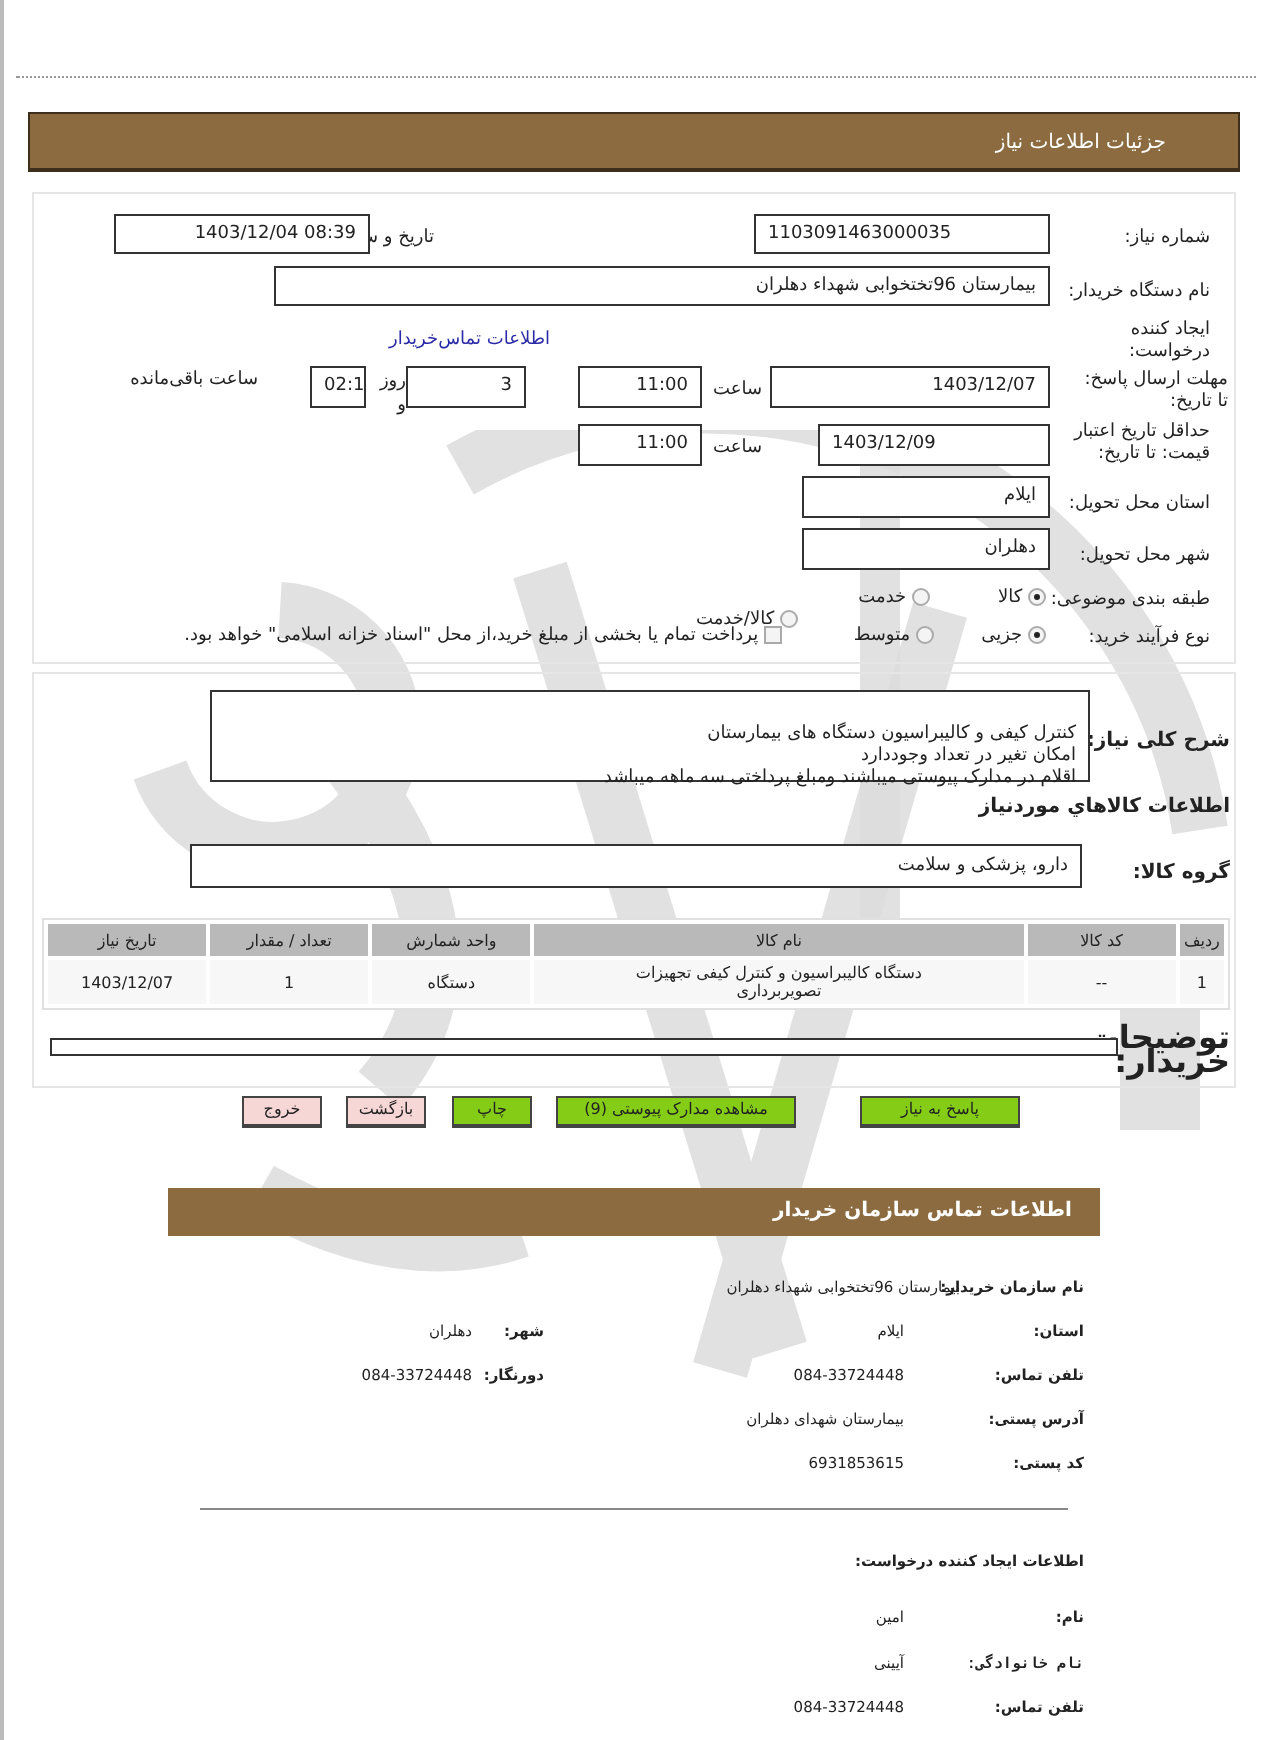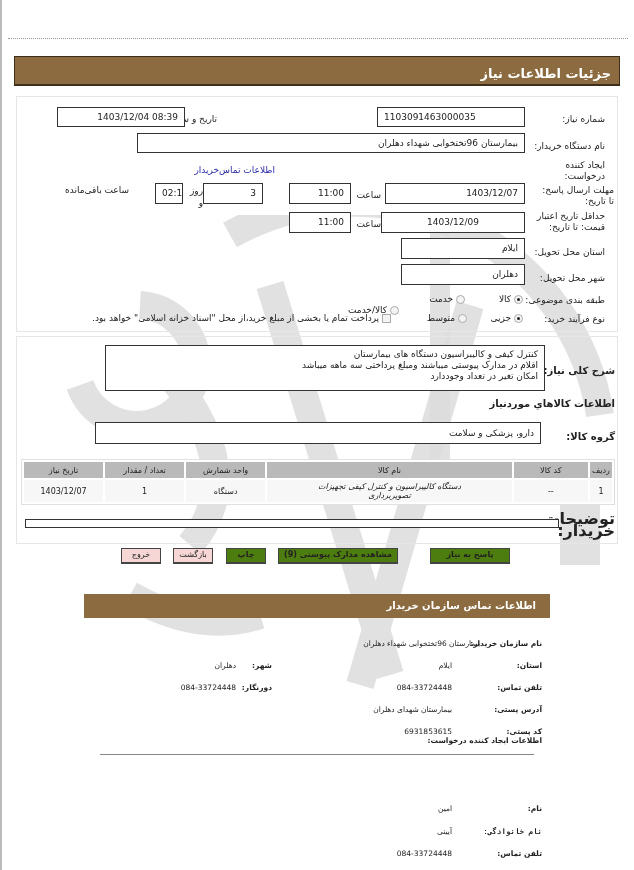--- a/index.html
+++ b/index.html
@@ -2,37 +2,37 @@
 <html lang="fa" dir="rtl"><head>
 <meta charset="utf-8">
 <style>
   * { box-sizing: border-box; margin: 0; padding: 0; }
   html, body { width: 634px; height: 870px; overflow: hidden; background: #fff; }
   body { font-family: "DejaVu Sans", sans-serif; font-size: 9px; color: #222; position: relative; direction: rtl; }
   .left-edge { position: absolute; left: 0; top: 0; width: 2px; height: 870px; background: #bbb; }
   .top-dots { position: absolute; left: 8px; right: 6px; top: 38px; border-top: 1px dotted #999; }
   .watermark { position: absolute; left: 0; top: 215px; width: 634px; height: 655px; pointer-events: none; z-index: 0; }
   .header-bar { position: absolute; left: 14px; top: 56px; width: 606px; height: 30px; background: #8b6b3f; border: 1px solid #3d2f1c; border-bottom-width: 2px; }
-  .header-bar span { position: absolute; right: 8px; top: 9px; color: #fff; font-size: 13px; font-weight: bold; }
+  .header-bar span { position: absolute; right: 36px; top: 9px; color: #fff; font-size: 10px; font-weight: normal; }
   .panel { position: absolute; left: 16px; width: 602px; border: 1px solid #e6e6e6; z-index: 1; }
   .lbl { position: absolute; font-size: 9px; color: #222; line-height: 11px; white-space: nowrap; }
   .box { position: absolute; border: 1px solid #333; background: #fff; font-size: 9px; line-height: 18px; padding: 0 6px; text-align: left; white-space: nowrap; overflow: hidden; direction: ltr; }
   .box.rtl { direction: rtl; text-align: right; }
   .link { position: absolute; color: #2a2aa8; font-size: 9px; }
   .radio { display: inline-block; width: 9px; height: 9px; border-radius: 50%; border: 1px solid #aaa; background: #f4f4f4; vertical-align: middle; position: relative; }
   .radio.on::after { content: ""; position: absolute; left: 2px; top: 2px; width: 3px; height: 3px; border-radius: 50%; background: #222; }
   .check { display: inline-block; width: 9px; height: 9px; border: 1px solid #aaa; background: #f4f4f4; vertical-align: middle; }
   .opt { position: absolute; font-size: 9px; white-space: nowrap; }
   .bold { font-weight: bold; }
-  .desc-box { position: absolute; border: 1px solid #333; background: #fff; font-size: 9px; line-height: 11px; padding: 3px 6px; text-align: right; }
+  .desc-box { position: absolute; border: 1px solid #333; background: #fff; font-size: 9px; line-height: 11px; padding: 16px 6px; text-align: right; }
   table.items { position: absolute; border-collapse: separate; border-spacing: 2px; font-size: 8px; background: #fff; border: 1px solid #e0e0e0; }
   table.items th { background: #b9b9b9; color: #222; font-weight: normal; height: 16px; text-align: center; }
   table.items td { background: #f7f7f7; text-align: center; height: 22px; line-height: 9px; }
   .btn { position: absolute; height: 16px; border: 1px solid #444; border-bottom-width: 2px; font-size: 8px; text-align: center; line-height: 11px; }
-  .btn.green { background: #4d7c0f; font-weight: bold; }
+  .btn.green { background: #84cc16; }
   .btn.red { background: #f7d6d6; }
   .sec-bar { position: absolute; left: 84px; top: 594px; width: 466px; height: 24px; background: #8b6b3f; }
   .sec-bar span { position: absolute; right: 14px; top: 6px; color: #fff; font-size: 10px; font-weight: bold; }
   .c-lbl { position: absolute; font-size: 7.5px; font-weight: bold; white-space: nowrap; }
   .c-val { position: absolute; font-size: 7.5px; white-space: nowrap; }
   .hr { position: absolute; left: 100px; width: 434px; border-top: 1px solid #888; }
 </style>
 </head>
 <body>
 
@@ -76,21 +76,21 @@
   <div class="lbl" style="right:3px; top:88px; width:76px; white-space:normal;margin-left:20px;">مهلت ارسال پاسخ: تا تاریخ:</div>
   <div class="box" style="right:92px; top:86px; width:140px; height:21px; text-align:right;">1403/12/07</div>
   <div class="lbl" style="right:236px; top:93px;">ساعت</div>
   <div class="box" style="right:266px; top:86px; width:62px; height:21px; text-align:right;">11:00</div>
   <div class="box" style="right:354px; top:86px; width:60px; height:21px; text-align:right;">3</div>
   <div class="lbl" style="right:414px; top:88px; width:14px; white-space:normal; line-height:12px;">روز و</div>
   <div class="box" style="right:434px; top:86px; width:28px; height:21px;">02:10:15</div>
   <div class="lbl" style="right:488px; top:88px;">ساعت باقی‌مانده</div>
 
   <div class="lbl" style="right:12px; top:114px; width:76px; white-space:normal;">حداقل تاریخ اعتبار قیمت: تا تاریخ:</div>
-  <div class="box" style="right:92px; top:115px; width:144px; height:21px; text-align:center;">1403/12/09</div>
+  <div class="box" style="right:92px; top:115px; width:116px; height:21px; text-align:left;">1403/12/09</div>
   <div class="lbl" style="right:236px; top:122px;">ساعت</div>
   <div class="box" style="right:266px; top:115px; width:62px; height:21px; text-align:right;">11:00</div>
 
   <div class="lbl" style="right:12px; top:150px;">استان محل تحویل:</div>
   <div class="box rtl" style="right:92px; top:141px; width:124px; height:21px;">ایلام</div>
 
   <div class="lbl" style="right:12px; top:176px;">شهر محل تحویل:</div>
   <div class="box rtl" style="right:92px; top:167px; width:124px; height:21px;">دهلران</div>
 
   <div class="lbl" style="right:12px; top:198px;">طبقه بندی موضوعی:</div>
@@ -119,22 +119,22 @@
   <div class="opt" style="right:226px; top:216px;">
     <span class="check"></span>
     <span>پرداخت تمام یا بخشی از مبلغ خرید،از محل "اسناد خزانه اسلامی" خواهد بود.</span>
   </div>
 </div>
 
 <div class="panel" style="top:336px; height:208px;">
   <div class="lbl bold" style="right:2px; top:28px; font-size:10px;">شرح کلی نیاز:</div>
   <div class="desc-box" style="right:72px; top:8px; width:440px; height:46px;">
     <div>کنترل کیفی و کالیبراسیون دستگاه های بیمارستان</div>
+    <div>امکان تغیر در تعداد وجوددارد</div>
     <div>اقلام در مدارک پیوستی میباشند ومبلغ پرداختی سه ماهه میباشد</div>
-    <div>امکان تغیر در تعداد وجوددارد</div>
   </div>
   <div class="lbl bold" style="right:2px; top:61px; font-size:10px;">اطلاعات کالاهاي موردنياز</div>
 
   <div class="lbl bold" style="right:2px; top:94px; font-size:10px;">گروه کالا:</div>
   <div class="box rtl" style="right:76px; top:85px; width:446px; height:22px; line-height:20px;">دارو، پزشکی و سلامت</div>
 
   <table class="items" style="right:2px; top:122px; width:594px;">
     <thead>
       <tr>
         <th style="width:16px;">ردیف</th>
@@ -142,21 +142,21 @@
         <th style="width:198px;">نام کالا</th>
         <th style="width:64px;">واحد شمارش</th>
         <th style="width:64px;">تعداد / مقدار</th>
         <th style="width:64px;">تاریخ نیاز</th>
       </tr>
     </thead>
     <tbody>
       <tr>
         <td>1</td>
         <td>--</td>
-        <td style="padding:0 40px;font-style:italic;">دستگاه کالیبراسیون و کنترل کیفی تجهیزات تصویربرداری</td>
+        <td style="padding:0 40px;">دستگاه کالیبراسیون و کنترل کیفی تجهیزات تصویربرداری</td>
         <td>دستگاه</td>
         <td>1</td>
         <td>1403/12/07</td>
       </tr>
     </tbody>
   </table>
 
   <div class="lbl bold" style="right:2px; top:176px; width:40px; white-space:normal; line-height:12px; font-size:16px;">توضیحات خریدار:</div>
   <div class="box" style="right:58px; top:182px; width:534px; height:9px;"></div>
 </div>
@@ -185,21 +185,21 @@
 <div class="c-val" style="right:398px; top:683px;">084-33724448</div>
 
 <div class="c-lbl" style="right:92px; top:705px;">آدرس پستی:</div>
 <div class="c-val" style="right:182px; top:705px;">بیمارستان شهدای دهلران</div>
 
 <div class="c-lbl" style="right:92px; top:727px;">کد پستی:</div>
 <div class="c-val" style="right:182px; top:727px;">6931853615</div>
 
 <div class="hr" style="top:754px;"></div>
 
-<div class="c-lbl" style="right:92px; top:736px;">اطلاعات ایجاد کننده درخواست:</div>
+<div class="c-lbl" style="right:92px; top:776px;">اطلاعات ایجاد کننده درخواست:</div>
 
 <div class="c-lbl" style="right:92px; top:804px;">نام:</div>
 <div class="c-val" style="right:182px; top:804px;">امین</div>
 
 <div class="c-lbl" style="right:92px; top:827px;font-family:Liberation Mono, monospace;">نام خانوادگی:</div>
 <div class="c-val" style="right:182px; top:827px;">آیینی</div>
 
 <div class="c-lbl" style="right:92px; top:849px;">تلفن تماس:</div>
 <div class="c-val" style="right:182px; top:849px;">084-33724448</div>
 

